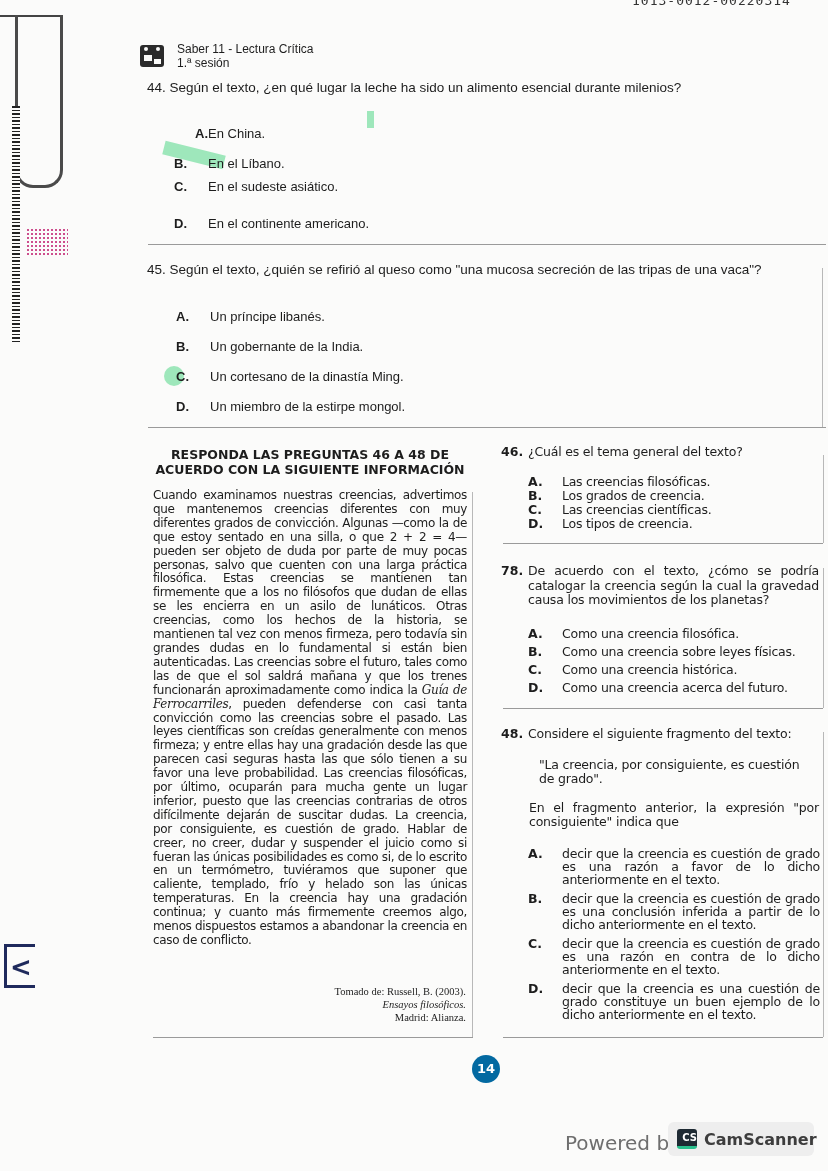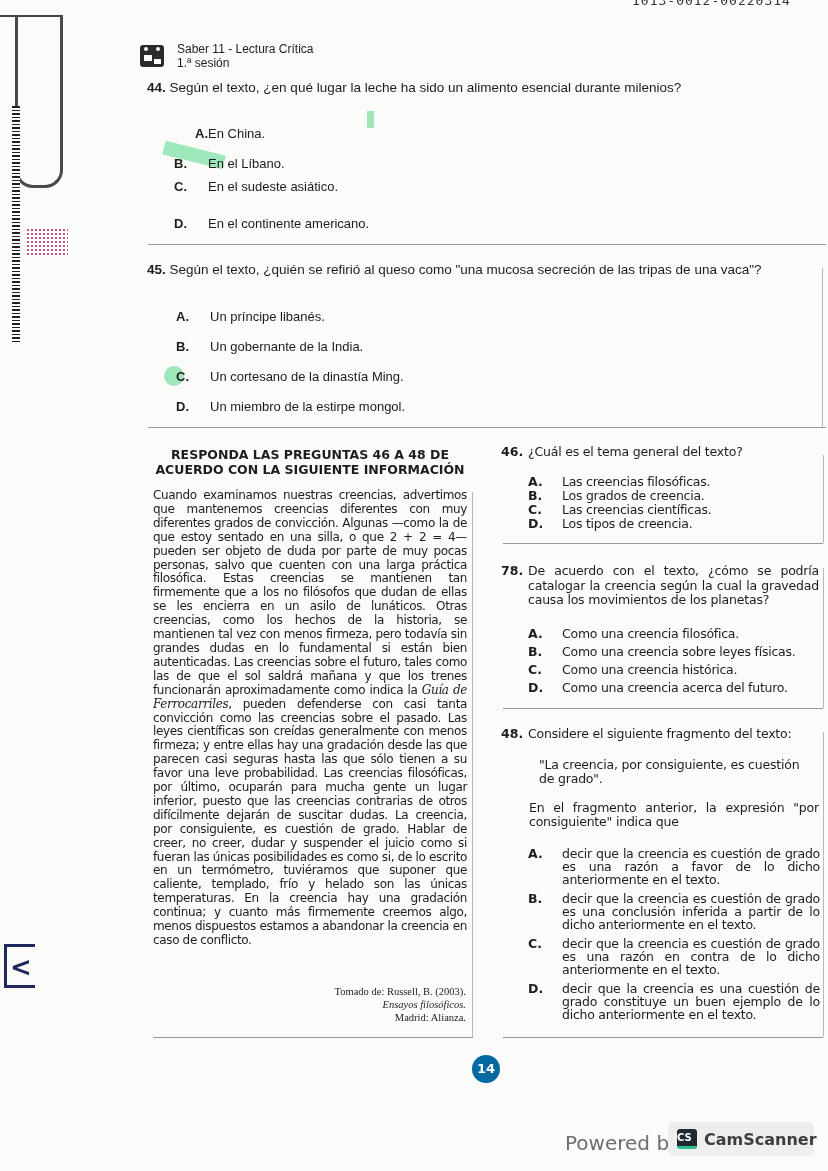--- a/index.html
+++ b/index.html
@@ -24,21 +24,21 @@
     border: 3px solid #4a4a4a; border-top: none; border-radius: 0 0 18px 18px; }
   .logo-box { left: 4px; top: 944px; width: 28px; height: 38px; border: 3px solid #1f2a5c; border-right: none; }
   .logo-arrow { left: 10px; top: 952px; font-size: 26px; color: #1f2a5c; font-weight: bold; }
 
   
   .hdr-icon { left: 138px; top: 42px; width: 28px; height: 28px; }
   .hdr-title { left: 177px; top: 42px; font-size: 12px; font-family: "Liberation Sans", sans-serif; }
   .hdr-sub { left: 177px; top: 56px; font-size: 12px; font-family: "Liberation Sans", sans-serif; }
 
   .q-big { font-size: 13.5px; font-family: "Liberation Sans", sans-serif; }
-  .q-num { font-weight: bold; }
+  .q-num { font-weight: normal; }
   .opt { font-size: 13px; font-family: "Liberation Sans", sans-serif; }
   .opt .letter { display: inline-block; width: 34px; font-weight: bold; }
 
   .hr { height: 1px; background: #9a9a9a; }
   .vr { width: 1px; background: #b8b8b8; }
 
   .hl { background: #7fe0a6; opacity: .75; }
 
   
   .instr { left: 150px; top: 447px; width: 320px; text-align: center;
@@ -57,21 +57,21 @@
   .ropt { left: 528px; width: 292px; font-size: 12.5px; line-height: 13px; font-family: "DejaVu Sans", sans-serif; }
   .ropt .letter { position: absolute; left: 0; font-weight: bold; }
   .ropt .txt { display: block; margin-left: 34px; text-align: justify; letter-spacing: -0.25px; }
 
   .page-num { left: 472px; top: 1055px; width: 28px; height: 28px; border-radius: 50%;
     background: #0369a1; color: #fff; font-weight: bold; font-size: 13px; text-align: center; line-height: 28px; }
 
   .powered { left: 565px; top: 1131px; font-size: 20px; color: #6e6e6e; font-family: "DejaVu Sans", sans-serif; }
   .cs-badge { left: 668px; top: 1122px; width: 146px; height: 34px; border-radius: 6px; background: #eeeeee; }
   .cs-logo { left: 677px; top: 1129px; width: 20px; height: 20px; border-radius: 3px; background: #1e2a33;
-    color: #fff; font-size: 10px; font-weight: bold; text-align: left; line-height: 17px;
+    color: #fff; font-size: 10px; font-weight: bold; text-align: right; line-height: 17px;
     border-bottom: 3px solid #29c08d; box-sizing: border-box; }
   .cs-name { left: 704px; top: 1130px; font-size: 16px; font-weight: bold; color: #3d3d3d; font-family: "DejaVu Sans", sans-serif; }
 </style>
 </head>
 <body>
 
 <div class="abs doc-code">1013-0012-00220314</div>
 
 <div class="abs clip-line" style="left:0;top:15px;width:60px;height:2px;"></div>
 <div class="abs paperclip"></div>

